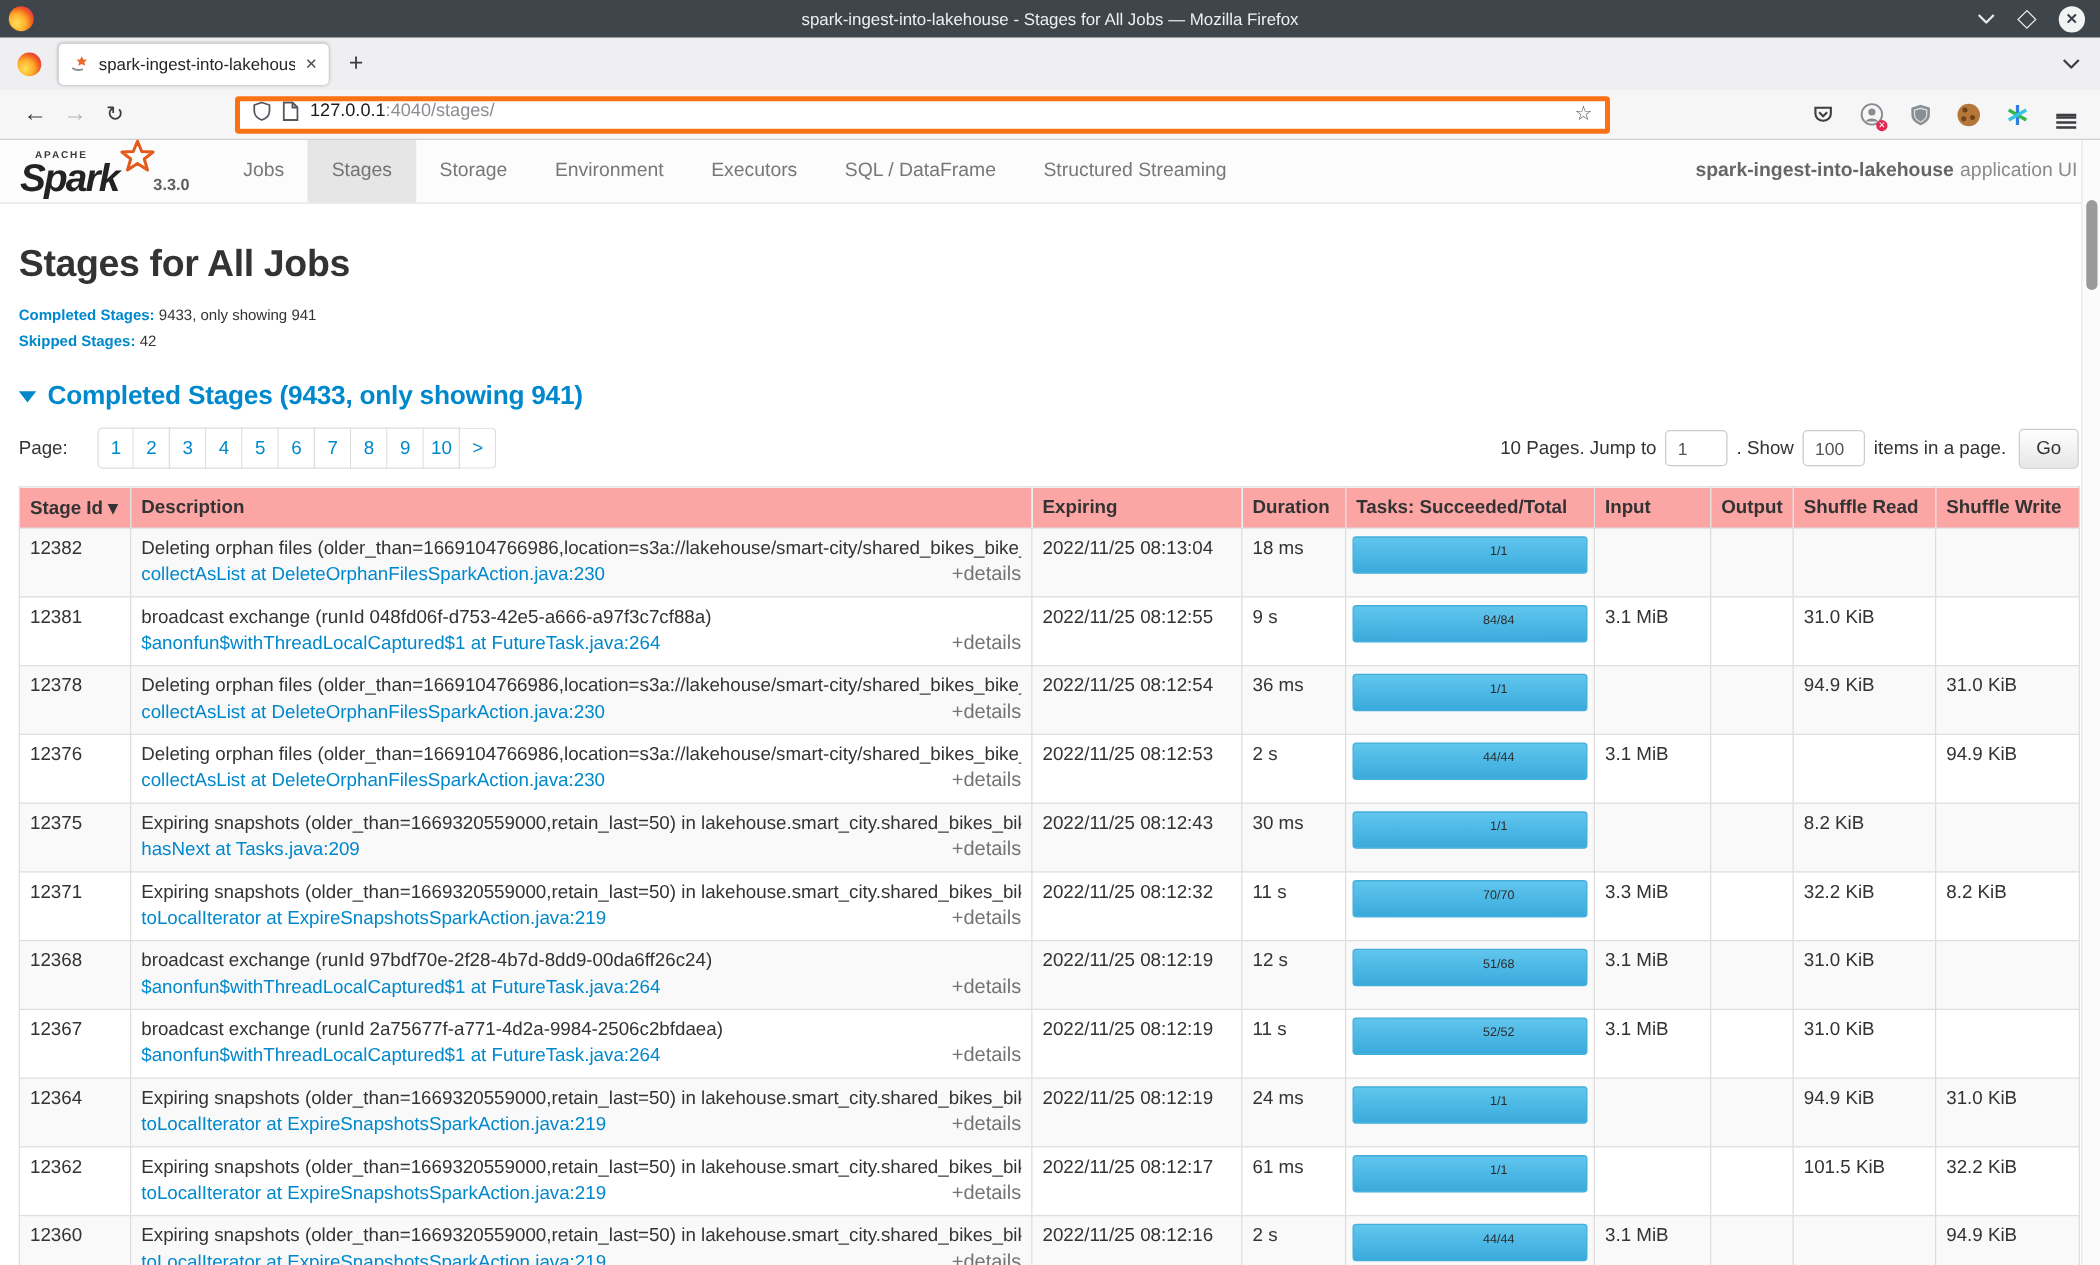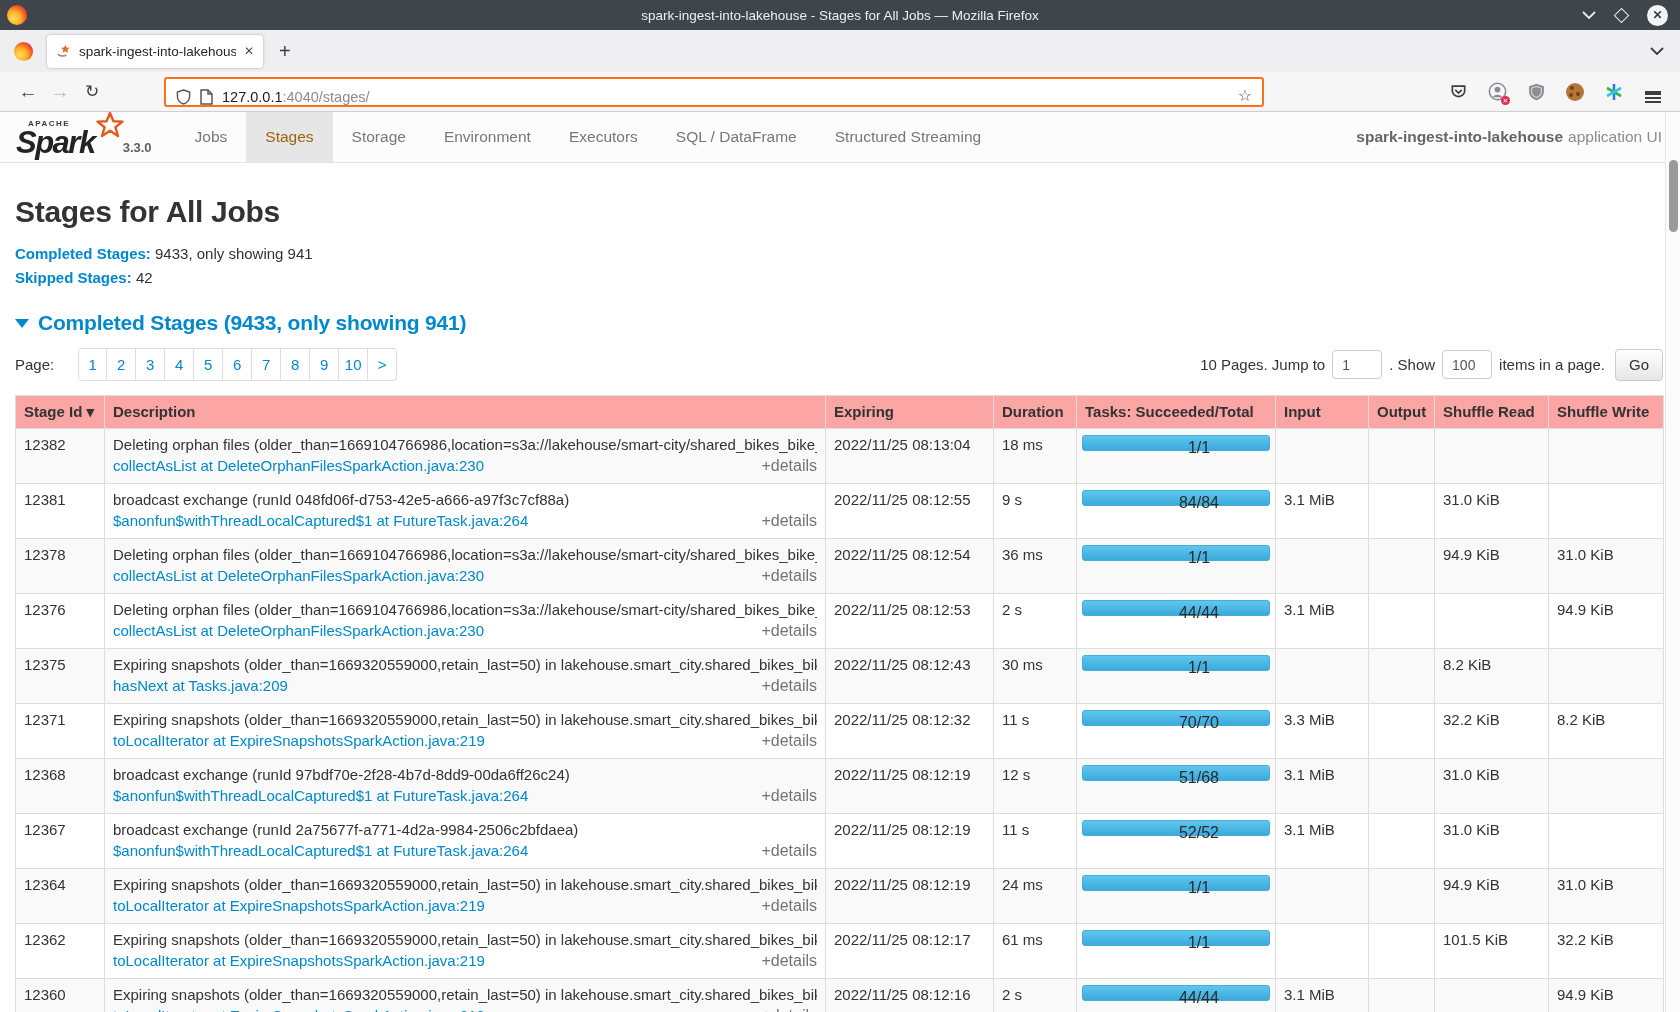--- a/index.html
+++ b/index.html
@@ -30,22 +30,22 @@
   .tab-title { flex:1; font-size:13.5px; color:#25252a; white-space:nowrap; overflow:hidden; }
   .tab-close { color:#4a4a4f; font-size:12px; line-height:1; }
   .new-tab { margin-left:16px; color:#3c3c41; font-size:20px; line-height:1; }
   .tabbar-chevron { margin-left:auto; margin-right:6px; }
 
   
   .toolbar { height:40px; background:#f6f6f7; border-bottom:1px solid #cfcfd2; display:flex; align-items:center; padding:0 12px; }
   .nav-arrow { font-size:19px; color:#3c3c41; width:32px; text-align:center; }
   .nav-arrow.disabled { color:#b7b7bb; }
   .reload { font-size:17px; color:#3c3c41; width:32px; text-align:center; }
-  .urlbar { width:1100px; height:30px; margin-left:56px; background:#fff; border:2px solid #f97316; border-radius:3px;
-    display:flex; align-items:flex-end; padding:0 10px; gap:9px; }
+  .urlbar { width:1100px; height:30px; margin-left:80px; background:#fff; border:4px solid #f97316; border-radius:3px;
+    display:flex; align-items:flex-start; padding:0 10px; gap:9px; }
   .urlbar svg { flex:0 0 auto; }
   .url-text { font-size:14.5px; }
   .url-host { color:#1b1b1f; }
   .url-rest { color:#8c8c92; }
   .url-star { margin-left:auto; font-size:16px; color:#55555e; }
   .ext-icons { display:flex; align-items:center; gap:17px; margin-left:auto; margin-right:4px; }
   .ext-icons > span { display:flex; align-items:center; justify-content:center; width:22px; height:22px; position:relative; }
   .hamburger span { display:block; width:16px; height:2px; background:#3c3c41; margin:2px 0; }
   .cookie { width:18px; height:18px; border-radius:50%; background:#b5763a; position:relative; }
   .cookie i { position:absolute; width:4px; height:4px; border-radius:50%; background:#6f4218; }
@@ -55,28 +55,28 @@
 
   
   .sparknav { height:51px; background:#fcfcfc; border-bottom:1px solid #e4e4e4; display:flex; align-items:stretch; padding-left:14px; }
   .spark-logo { position:relative; display:flex; align-items:flex-end; padding:4px 26px 5px 2px; }
   .apache-word { position:absolute; top:7px; left:14px; font-size:8px; letter-spacing:1.5px; color:#3a3a3a; font-weight:bold; }
   .spark-word { font-size:31px; font-weight:bold; color:#232323; letter-spacing:-1.5px; line-height:0.95; font-style:italic; }
   .logo-star { position:absolute; top:-1px; right:-4px; }
   .spark-version { align-self:flex-end; font-size:13px; font-weight:bold; color:#5f5f5f; margin:0 0 7px 2px; }
   .nav-items { display:flex; list-style:none; margin:0 0 0 24px; padding:0; }
   .nav-item { display:flex; align-items:center; padding:0 19px; font-size:15.5px; color:#777; cursor:pointer; }
-  .nav-item.active { background:#e6e6e6; color:#a16207; }
+  .nav-item.active { background:#e6e6e6; color:#737373; }
   .app-ui { margin-left:auto; display:flex; align-items:center; padding-right:18px; font-size:15.5px; color:#8b8b8b; gap:5px; }
   .app-ui .app-name { font-weight:bold; color:#666; }
 
   
   .content { padding:0 17px 0 15px; }
   .page-title { font-size:30px; font-weight:bold; color:#333; margin:32px 0 16px 0; letter-spacing:-0.3px; }
-  .summary-line { font-size:15px; color:#333; margin:0 0 7px 0; }
+  .summary-line { font-size:12px; color:#333; margin:0 0 7px 0; }
   .summary-line .summary-label { color:#0088cc; font-weight:bold; text-decoration:none; }
   .section-head { display:flex; align-items:center; gap:9px; margin:25px 0 13px 0; cursor:pointer; }
   .collapse-arrow { width:0; height:0; border-left:7px solid transparent; border-right:7px solid transparent; border-top:9px solid #0088cc; }
   .section-title { font-size:21px; font-weight:bold; color:#0088cc; letter-spacing:-0.2px; }
 
   .controls-row { display:flex; align-items:center; margin:6px 0 14px 0; }
   .page-label { font-size:15px; color:#333; margin-right:24px; }
   .pagination { display:flex; list-style:none; margin:0; padding:0; }
   .pagination li a { display:block; min-width:29px; padding:7px 0; text-align:center; font-size:15px; color:#0088cc;
     background:#fff; border:1px solid #ddd; border-left:none; text-decoration:none; cursor:pointer; }
@@ -92,22 +92,22 @@
   table.stages { width:100%; border-collapse:collapse; table-layout:fixed; margin-top:12px; }
   .stages th, .stages td { border:1px solid #ddd; text-align:left; vertical-align:top; }
   .stages th { font-size:15px; font-weight:bold; color:#333; padding:7px 8px; background:#fca5a5; white-space:nowrap; overflow:hidden; }
   .stages td { font-size:15px; color:#333; padding:7px 8px 8px 8px; }
   .stages tr.strip td { background:#f9f9f9; }
   .desc-line1 { white-space:nowrap; overflow:hidden; }
   .desc-line2 { display:flex; justify-content:space-between; align-items:baseline; margin-top:4px; }
   .desc-link { color:#0088cc; text-decoration:none; white-space:nowrap; overflow:hidden; }
   .details-toggle { color:#737373; font-size:16px; cursor:pointer; }
   td.tasks-cell { padding:6px 5px; }
-  .task-bar { height:16px; border-radius:3px; border:1px solid #43aed9;
-    background:linear-gradient(#60c6ee,#3aaadc); text-align:center; line-height:23px; font-size:16px; color:#2b2b2b;padding-left:46px; }
+  .task-bar { height:30px; border-radius:3px; border:1px solid #43aed9;
+    background:linear-gradient(#60c6ee,#3aaadc); text-align:center; line-height:23px; font-size:10px; color:#2b2b2b;padding-left:46px; }
   td.mono-val { white-space:nowrap; }
 
   
   .scroll-track { position:absolute; top:112px; right:0; bottom:0; width:15px; background:#fbfbfb; border-left:1px solid #e8e8e8; }
   .scroll-thumb { position:absolute; top:48px; left:3px; width:9px; height:72px; background:#9a9a9a; border-radius:5px; }
 </style>
 </head>
 <body>
 
 <div class="titlebar">

